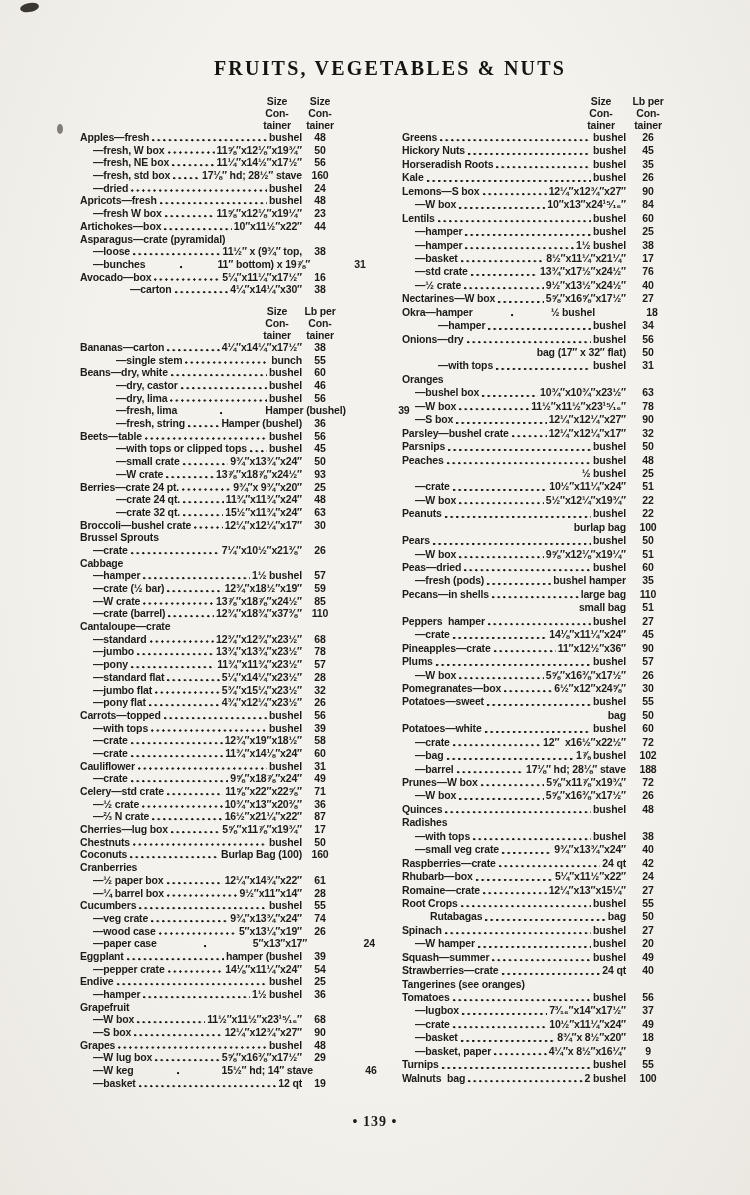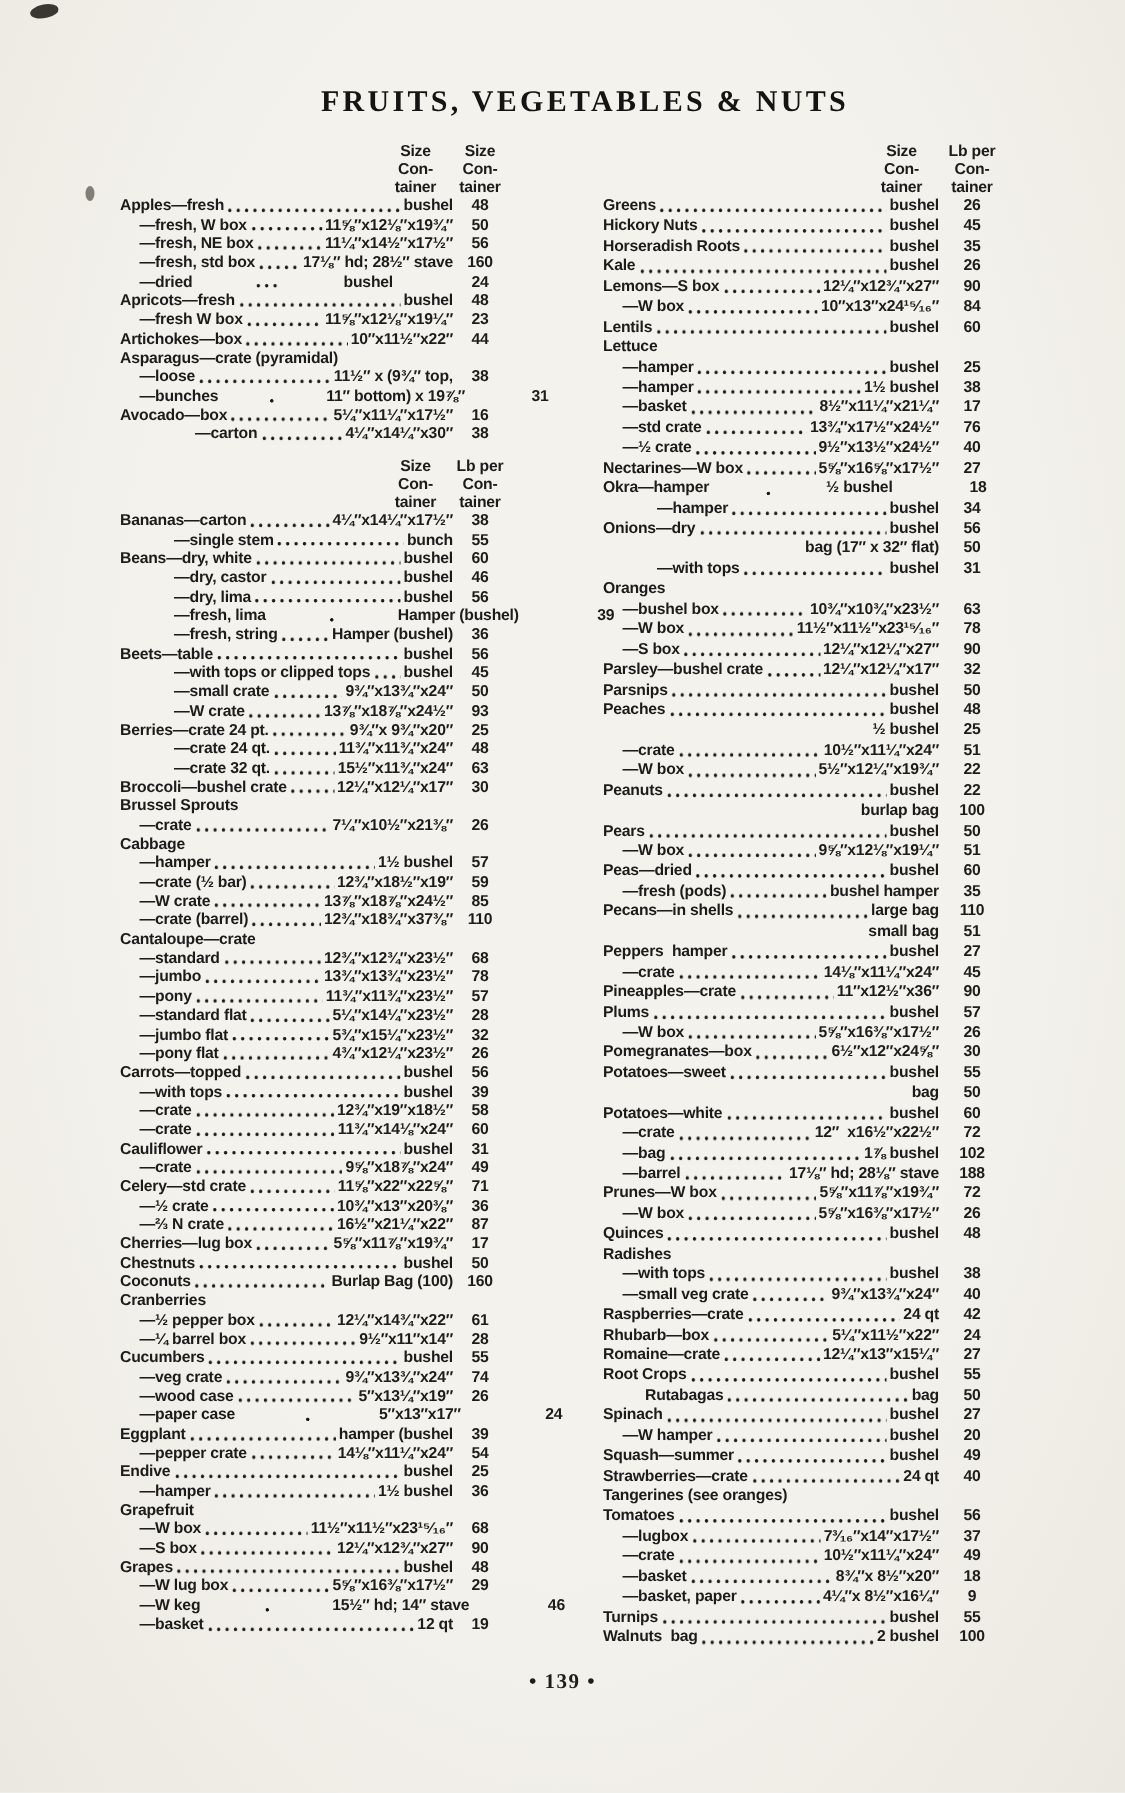--- a/index.html
+++ b/index.html
@@ -94,21 +94,21 @@
         <span class="dots"></span>
         <span class="cont">11¼″x14½″x17½″</span>
         <span class="val">56</span>
       </div>
       <div class="row" style="padding-left: 13px;">
         <span class="nm">—fresh, std box</span>
         <span class="dots"></span>
         <span class="cont">17⅛″ hd; 28½″ stave</span>
         <span class="val">160</span>
       </div>
-      <div class="row" style="padding-left: 13px; gap: 40px;">
+      <div class="row" style="padding-left: 13px;">
         <span class="nm">—dried</span>
         <span class="dots"></span>
         <span class="cont">bushel</span>
         <span class="val">24</span>
       </div>
       <div class="row" style="padding-left: 0px;">
         <span class="nm">Apricots—fresh</span>
         <span class="dots"></span>
         <span class="cont">bushel</span>
         <span class="val">48</span>
@@ -415,21 +415,21 @@
         <span class="cont">Burlap Bag (100)</span>
         <span class="val">160</span>
       </div>
       <div class="row" style="padding-left: 0px;">
         <span class="nm">Cranberries</span>
         <span class="sp"></span>
         <span class="cont"></span>
         <span class="val"></span>
       </div>
       <div class="row" style="padding-left: 13px;">
-        <span class="nm">—½ pepper box</span>
+        <span class="nm">—½ paper box</span>
         <span class="dots"></span>
         <span class="cont">12¼″x14¾″x22″</span>
         <span class="val">61</span>
       </div>
       <div class="row" style="padding-left: 13px;">
         <span class="nm">—¼ barrel box</span>
         <span class="dots"></span>
         <span class="cont">9½″x11″x14″</span>
         <span class="val">28</span>
       </div>
@@ -573,26 +573,20 @@
         <span class="dots"></span>
         <span class="cont">10″x13″x24¹⁵⁄₁₆″</span>
         <span class="val">84</span>
       </div>
       <div class="row" style="padding-left: 0px;">
         <span class="nm">Lentils</span>
         <span class="dots"></span>
         <span class="cont">bushel</span>
         <span class="val">60</span>
       </div>
-      <div class="row" style="padding-left: 0px;">
-        <span class="nm">Lettuce</span>
-        <span class="sp"></span>
-        <span class="cont"></span>
-        <span class="val"></span>
-      </div>
       <div class="row" style="padding-left: 13px;">
         <span class="nm">—hamper</span>
         <span class="dots"></span>
         <span class="cont">bushel</span>
         <span class="val">25</span>
       </div>
       <div class="row" style="padding-left: 13px;">
         <span class="nm">—hamper</span>
         <span class="dots"></span>
         <span class="cont">1½ bushel</span>

